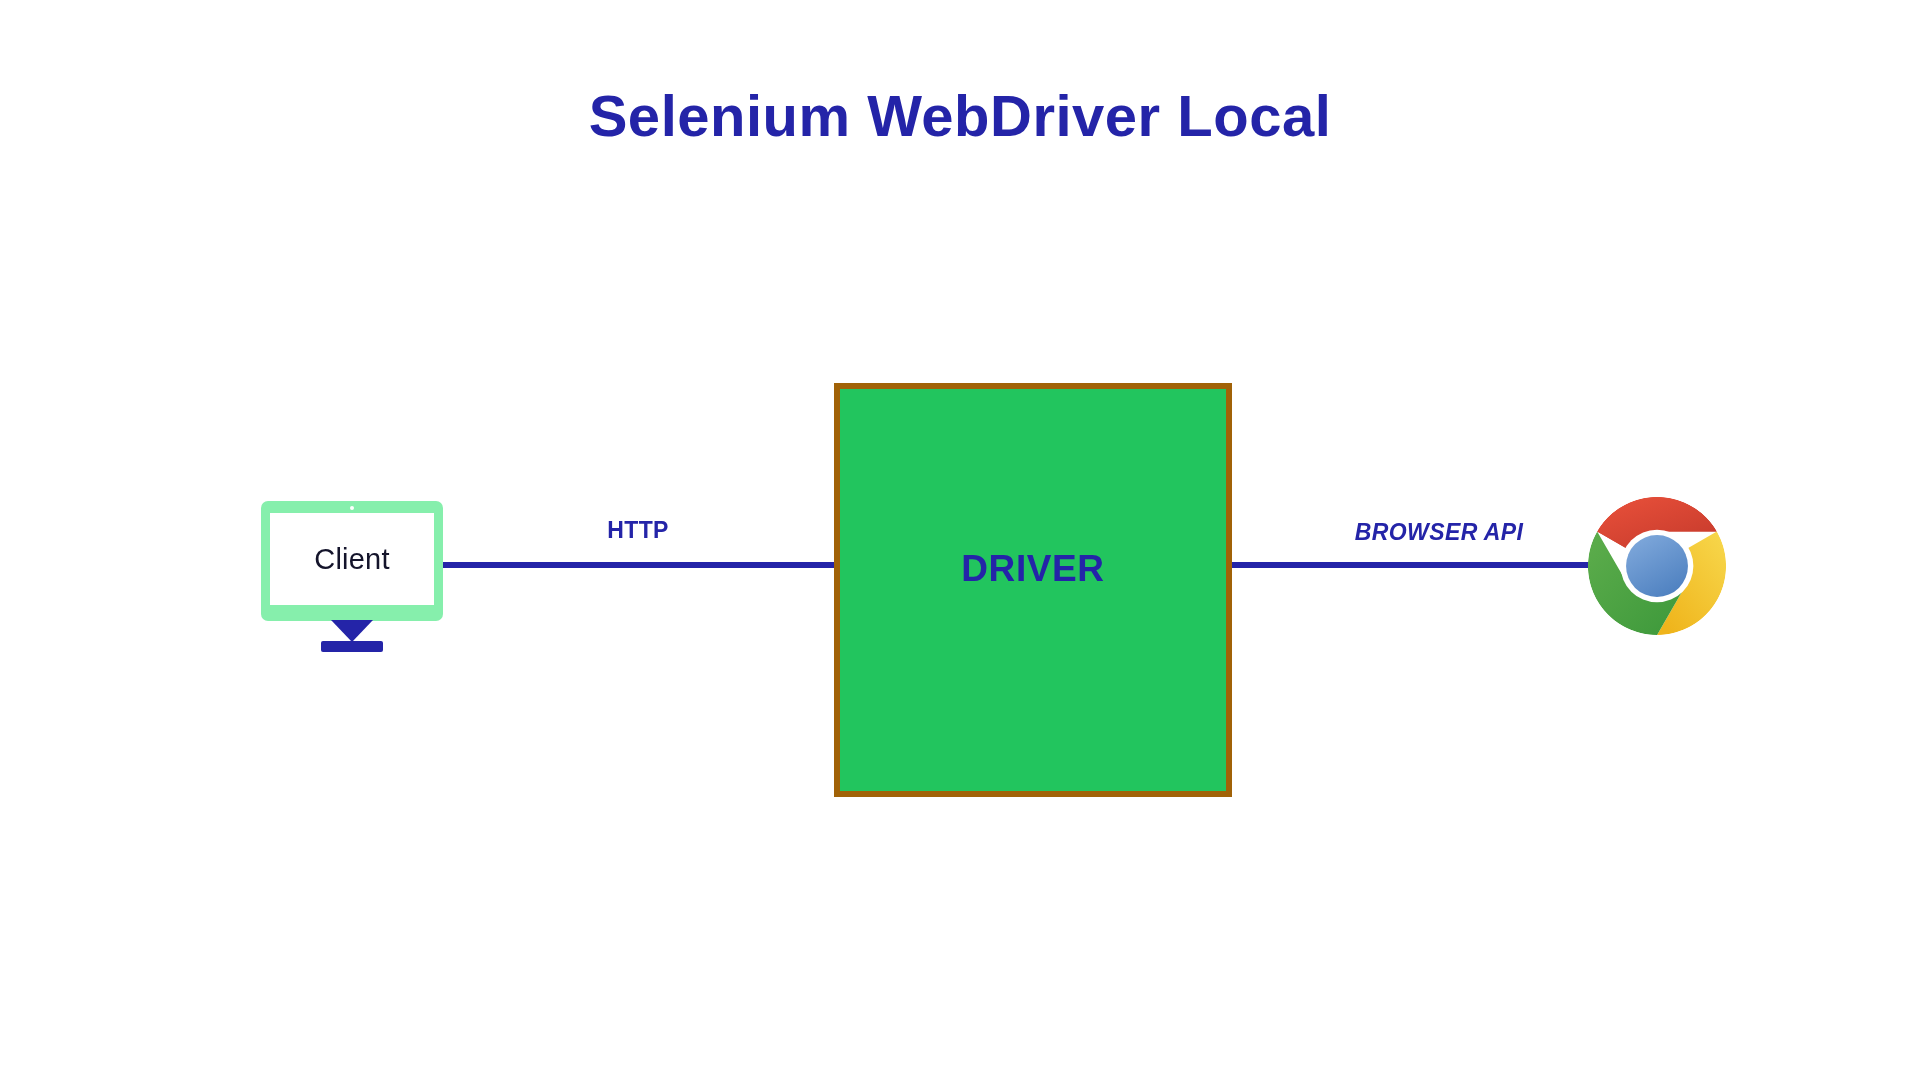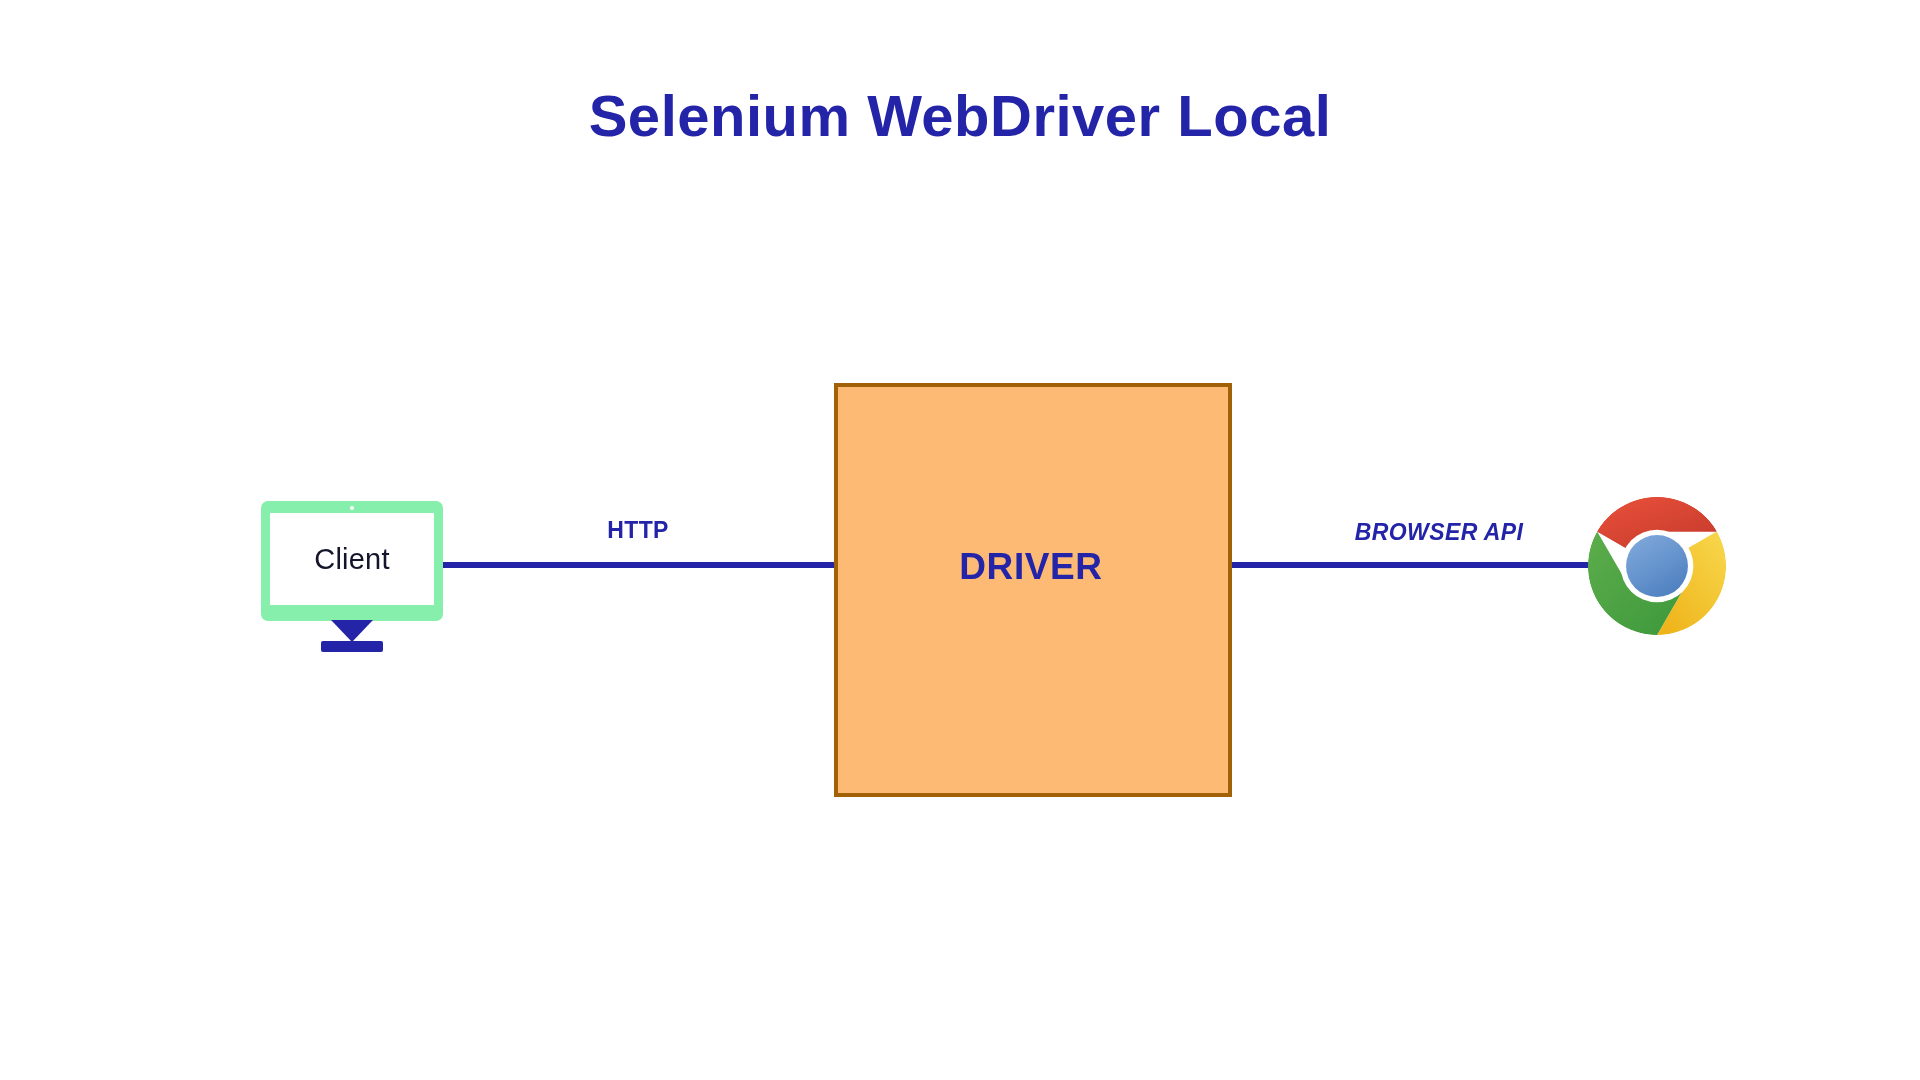--- a/index.html
+++ b/index.html
@@ -148,22 +148,22 @@
   }
 
   
   #driver-node {
     position: absolute;
     left: 834px;
     top: 383px;
     width: 398px;
     height: 414px;
     box-sizing: border-box;
-    border: 4px solid #a16207;
-    background: #fdba74;
+    border: 6px solid #a16207;
+    background: #22c55e;
   }
   .driver-label {
     position: absolute;
     left: 0;
     top: 159px;
     width: 386px;
     text-align: center;
     font-family: "Liberation Sans", sans-serif;
     font-size: 37px;
     font-weight: bold;

